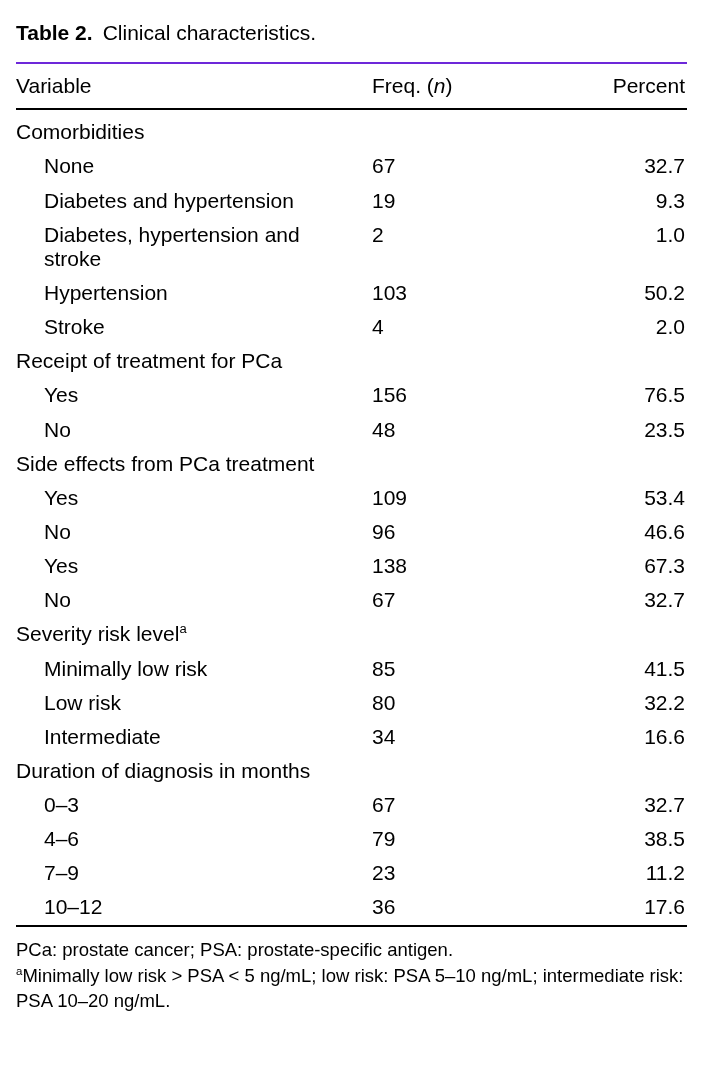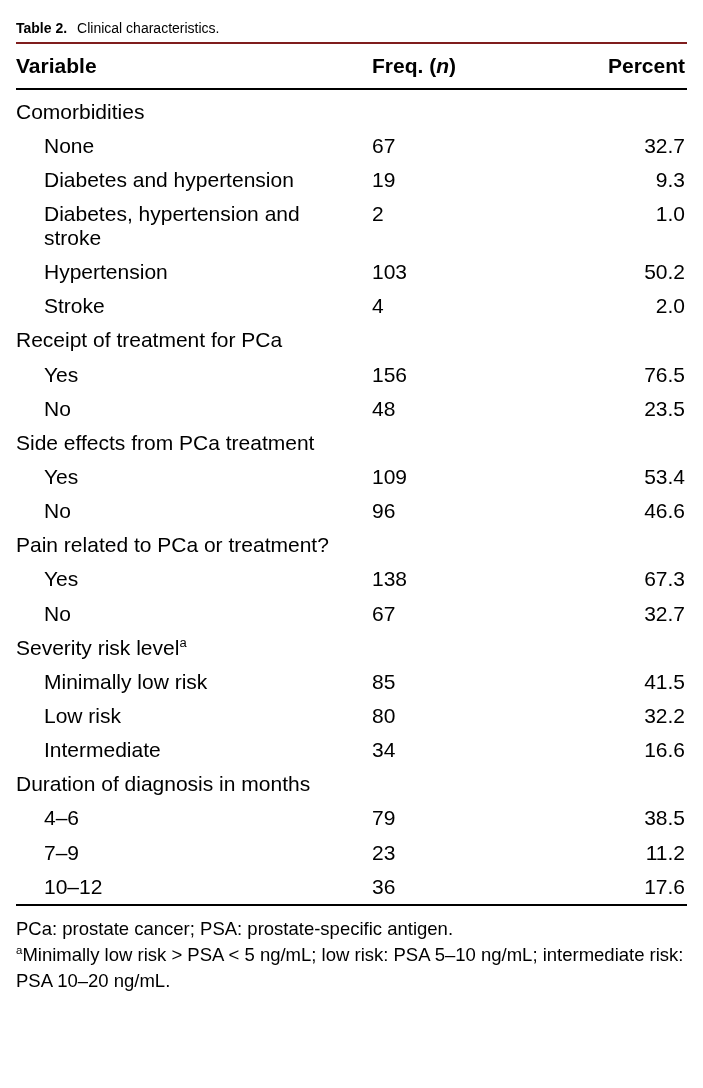--- a/index.html
+++ b/index.html
@@ -10,38 +10,38 @@
     color: #000000;
     font-family: "Liberation Sans", sans-serif;
   }
   .page {
     width: 703px;
     min-height: 1088px;
     padding: 16px 16px 20px 16px;
     background: #ffffff;
   }
   .caption {
-    font-size: 14px;
+    font-size: 21px;
     line-height: 1.25;
-    margin: 4px 0 4px 0;
+    margin: 4px 0 16px 0;
   }
   .caption .caption-label {
     font-weight: bold;
     margin-right: 10px;
   }
   table.data-table {
     width: 100%;
     border-collapse: collapse;
     font-size: 21px;
     border-bottom: 2px solid #000000;
   }
   thead th {
-    font-weight: bold;
+    font-weight: normal;
     text-align: left;
-    border-top: 2px solid #7f1d1d;
+    border-top: 2px solid #6d28d9;
     border-bottom: 2px solid #000000;
     padding: 10px 0;
     vertical-align: middle;
   }
   thead th.col-freq, tbody td.col-freq {
     text-align: left;
     width: 215px;
     padding-right: 70px;
   }
   thead th.col-pct, tbody td.col-pct {
@@ -145,25 +145,20 @@
           <td class="col-var indent">Yes</td>
           <td class="col-freq">109</td>
           <td class="col-pct">53.4</td>
         </tr>
         <tr>
           <td class="col-var indent">No</td>
           <td class="col-freq">96</td>
           <td class="col-pct">46.6</td>
         </tr>
         <tr>
-          <td class="col-var">Pain related to PCa or treatment?</td>
-          <td class="col-freq"></td>
-          <td class="col-pct"></td>
-        </tr>
-        <tr>
           <td class="col-var indent">Yes</td>
           <td class="col-freq">138</td>
           <td class="col-pct">67.3</td>
         </tr>
         <tr>
           <td class="col-var indent">No</td>
           <td class="col-freq">67</td>
           <td class="col-pct">32.7</td>
         </tr>
         <tr>
@@ -183,20 +178,25 @@
         </tr>
         <tr>
           <td class="col-var indent">Intermediate</td>
           <td class="col-freq">34</td>
           <td class="col-pct">16.6</td>
         </tr>
         <tr>
           <td class="col-var">Duration of diagnosis in months</td>
           <td class="col-freq"></td>
           <td class="col-pct"></td>
+        </tr>
+        <tr>
+          <td class="col-var indent">0–3</td>
+          <td class="col-freq">67</td>
+          <td class="col-pct">32.7</td>
         </tr>
         <tr>
           <td class="col-var indent">4–6</td>
           <td class="col-freq">79</td>
           <td class="col-pct">38.5</td>
         </tr>
         <tr>
           <td class="col-var indent">7–9</td>
           <td class="col-freq">23</td>
           <td class="col-pct">11.2</td>

